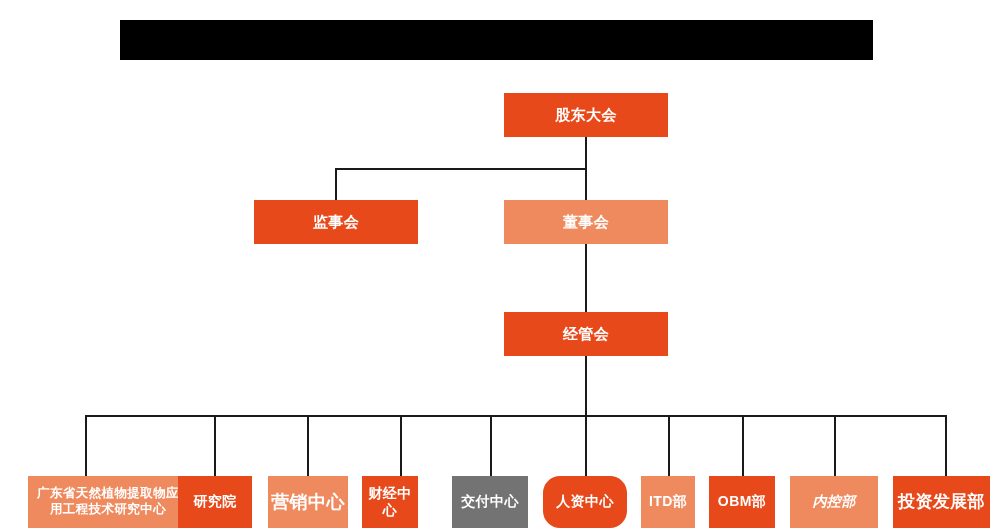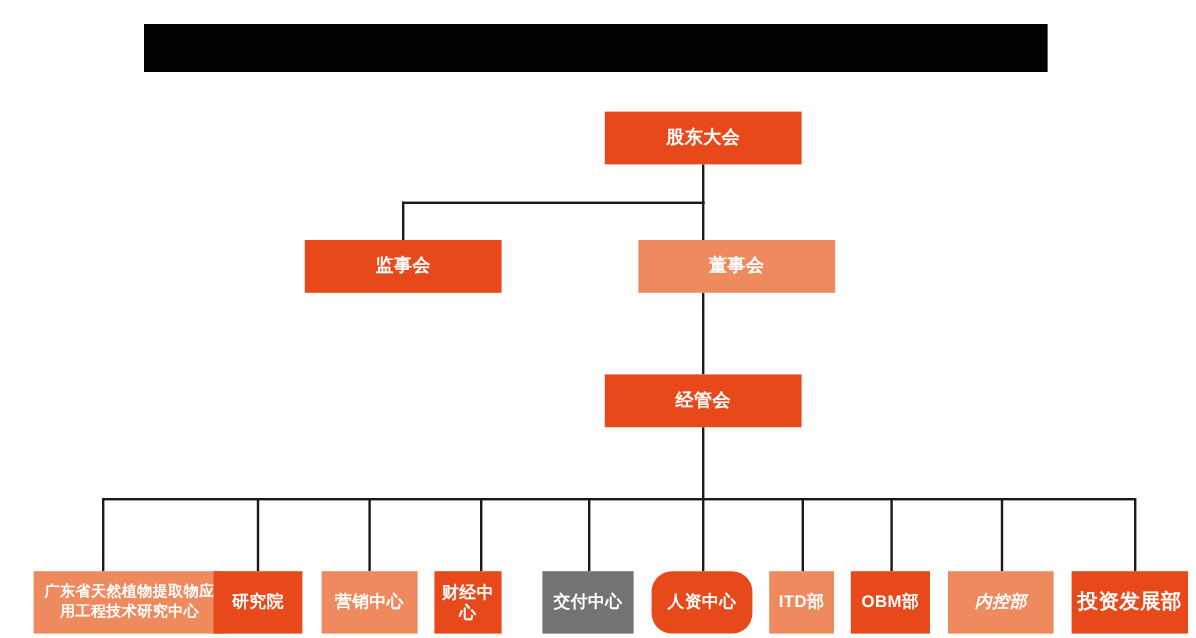--- a/index.html
+++ b/index.html
@@ -80,26 +80,26 @@
       <div class="connector conn-v" style="left: 585px; top: 415px; height: 61px; background: rgb(26, 26, 26);"></div>
       <div class="connector conn-v" style="left: 668px; top: 415px; height: 61px; background: rgb(26, 26, 26);"></div>
       <div class="connector conn-v" style="left: 742px; top: 415px; height: 61px; background: rgb(26, 26, 26);"></div>
       <div class="connector conn-v" style="left: 834px; top: 415px; height: 61px; background: rgb(26, 26, 26);"></div>
       <div class="connector conn-v" style="left: 945px; top: 415px; height: 61px; background: rgb(26, 26, 26);"></div>
     </div>
 
   <div id="node-layer">
       <div class="node-box fill-dark" style="left: 504px; top: 93px; width: 164px; height: 44px; font-size: 15px; color: rgb(255, 255, 255); background: rgb(232, 73, 27);"><span>股东大会</span></div>
       <div class="node-box fill-dark" style="left: 254px; top: 200px; width: 164px; height: 44px; font-size: 15px; color: rgb(255, 255, 255); background: rgb(232, 73, 27);"><span>监事会</span></div>
-      <div class="node-box fill-light" style="left: 532px; top: 200px; width: 164px; height: 44px; font-size: 15px; color: rgb(255, 255, 255); background: rgb(239, 138, 95); align-items: center;"><span>董事会</span></div>
+      <div class="node-box fill-light" style="left: 504px; top: 200px; width: 164px; height: 44px; font-size: 15px; color: rgb(255, 255, 255); background: rgb(239, 138, 95); align-items: center;"><span>董事会</span></div>
       <div class="node-box fill-dark" style="left: 504px; top: 312px; width: 164px; height: 44px; font-size: 15px; color: rgb(255, 255, 255); background: rgb(232, 73, 27);"><span>经管会</span></div>
       <div class="node-box fill-light" style="left: 0px; top: 476px; width: 160px; height: 52px; font-size: 12.5px; color: rgb(255, 255, 255); background: rgb(239, 138, 95); margin-left: 28px;"><span>广东省天然植物提取物应
 用工程技术研究中心</span></div>
       <div class="node-box fill-dark" style="left: 178px; top: 476px; width: 74px; height: 52px; font-size: 14px; color: rgb(255, 255, 255); background: rgb(232, 73, 27); justify-content: center;"><span>研究院</span></div>
-      <div class="node-box fill-light" style="left: 268px; top: 476px; width: 80px; height: 52px; font-size: 14px; color: rgb(255, 255, 255); background: rgb(239, 138, 95);"><span>营销中心</span></div>
+      <div class="node-box fill-light" style="left: 268px; top: 476px; width: 80px; height: 52px; font-size: 18px; color: rgb(255, 255, 255); background: rgb(239, 138, 95);"><span>营销中心</span></div>
       <div class="node-box fill-dark" style="left: 362px; top: 476px; width: 56px; height: 52px; font-size: 14px; color: rgb(255, 255, 255); background: rgb(232, 73, 27);"><span>财经中心</span></div>
       <div class="node-box fill-light" style="left: 452px; top: 476px; width: 76px; height: 52px; font-size: 14px; color: rgb(255, 255, 255); background: #737373;"><span>交付中心</span></div>
       <div class="node-box fill-dark" style="left: 543px; top: 476px; width: 84px; height: 52px; font-size: 14px; color: rgb(255, 255, 255); background: rgb(232, 73, 27); border-radius: 17px;"><span>人资中心</span></div>
       <div class="node-box fill-light" style="left: 641px; top: 476px; width: 54px; height: 52px; font-size: 14px; color: rgb(255, 255, 255); background: rgb(239, 138, 95);"><span>ITD部</span></div>
       <div class="node-box fill-dark" style="left: 709px; top: 476px; width: 66px; height: 52px; font-size: 14px; color: rgb(255, 255, 255); background: rgb(232, 73, 27);"><span>OBM部</span></div>
       <div class="node-box fill-light" style="left: 790px; top: 476px; width: 88px; height: 52px; font-size: 14px; color: rgb(255, 255, 255); background: rgb(239, 138, 95); font-style: italic;"><span>内控部</span></div>
       <div class="node-box fill-dark" style="left: 893px; top: 476px; width: 97px; height: 52px; font-size: 17px; color: rgb(255, 255, 255); background: rgb(232, 73, 27);"><span>投资发展部</span></div>
     </div>
 
 </div>

